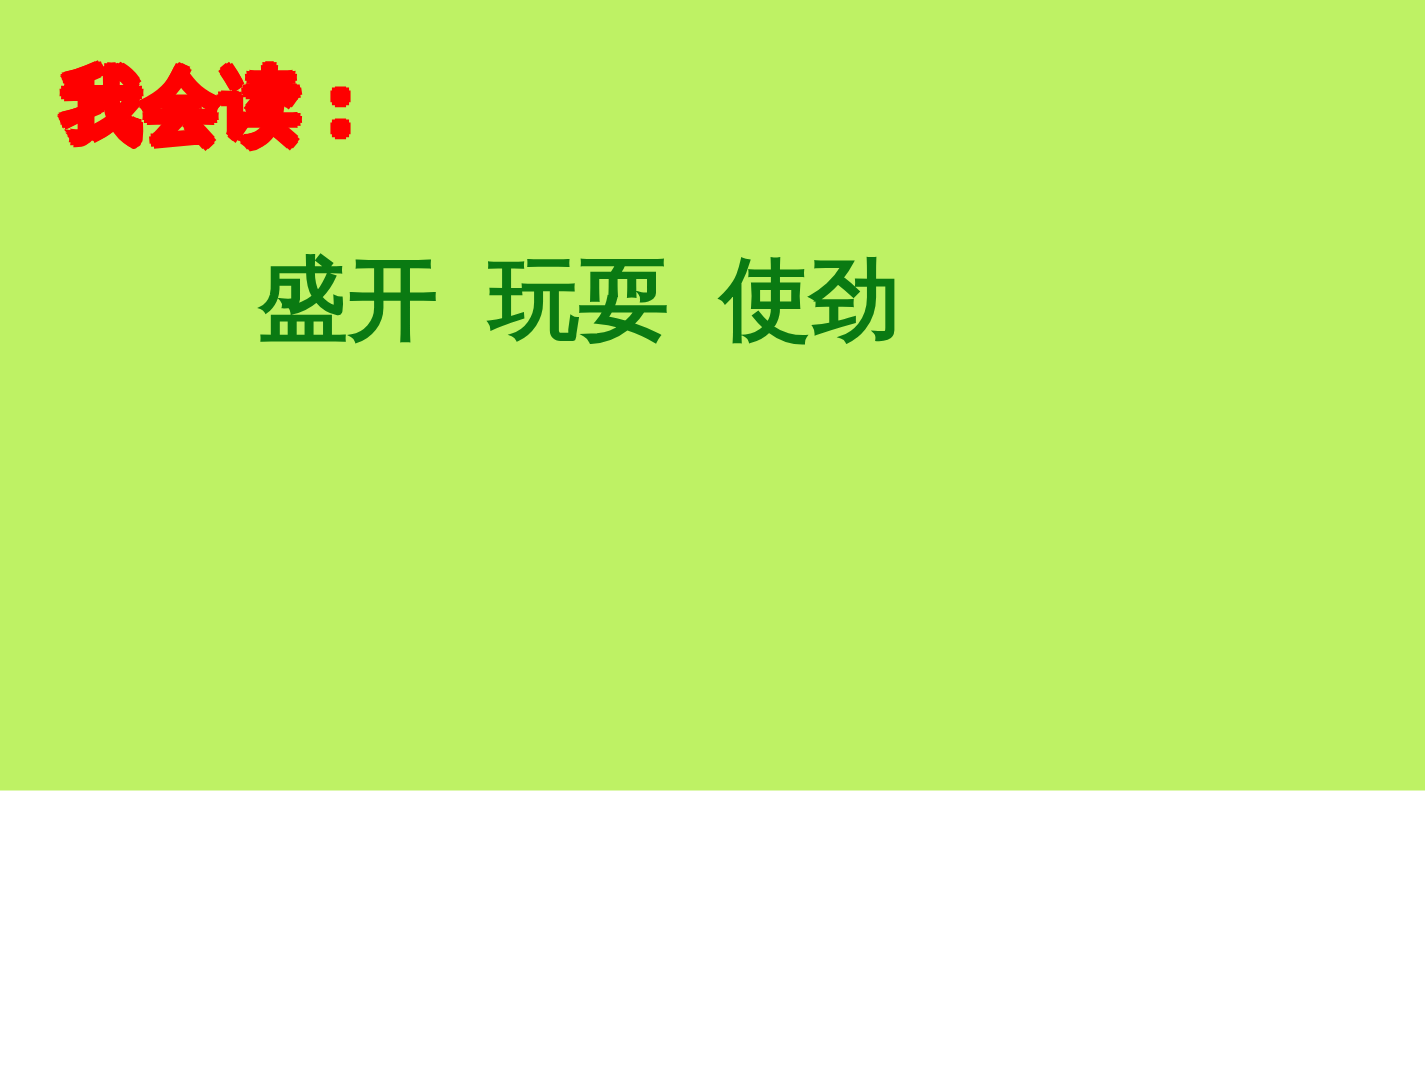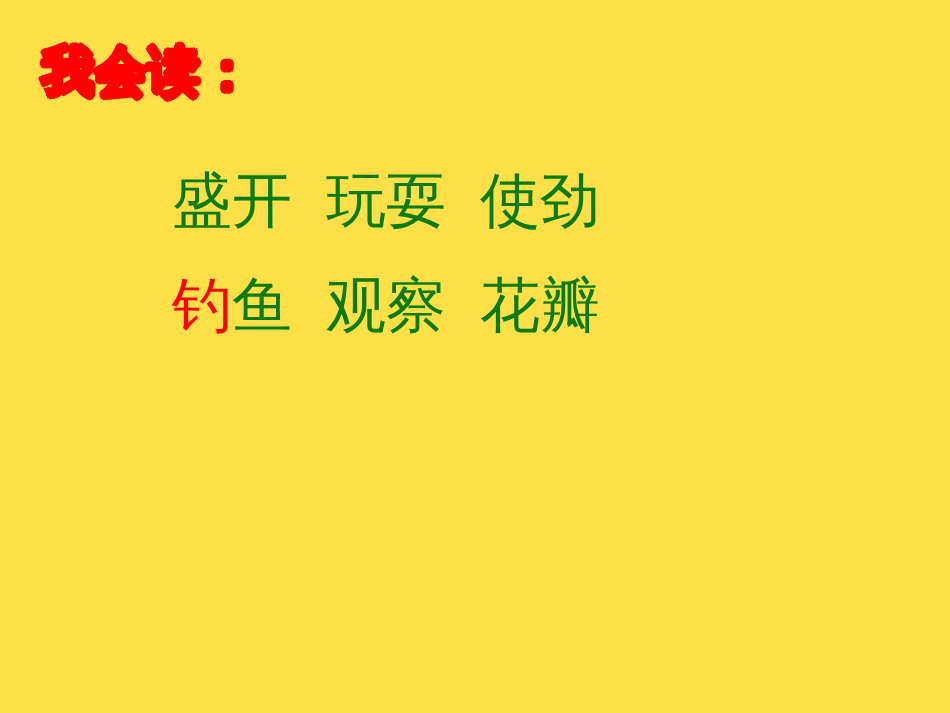--- a/index.html
+++ b/index.html
@@ -10,22 +10,22 @@
   body {
     width: 950px;
     height: 713px;
     overflow: hidden;
     font-family: "DejaVu Sans", sans-serif;
   }
 
   #slide {
     position: relative;
     width: 950px;
-    height: 713px;
-    background: #fde047;
+    height: 527px;
+    background: #bef264;
     overflow: hidden;
   }
 
   
   #title {
     position: absolute;
     left: 42px;
     top: 41px;
     font-family: "DejaVu Sans", sans-serif;
     font-size: 52px;
@@ -55,21 +55,21 @@
     top: 148px;
     width: 760px;
   }
 
   .word-row {
     height: 105px;
     line-height: 105px;
     white-space: nowrap;
     font-family: "DejaVu Serif", serif;
     font-size: 60px;
-    font-weight: normal;
+    font-weight: bold;
     color: #0a7a12;
   }
 
   .word-group {
     display: inline-block;
     margin-right: 34px;
     vertical-align: top;
   }
   .word-row .word-group:last-child {
     margin-right: 0;
@@ -86,16 +86,15 @@
 </style>
 </head>
 <body>
 
 <div id="slide">
 
   <div id="title">我会读：</div>
 
   <div id="wordlist">
       <div class="word-row"><span class="word-group"><span class="ch">盛</span><span class="ch">开</span></span><span class="word-group"><span class="ch">玩</span><span class="ch">耍</span></span><span class="word-group"><span class="ch">使</span><span class="ch">劲</span></span></div>
-      <div class="word-row"><span class="word-group"><span class="ch accent">钓</span><span class="ch">鱼</span></span><span class="word-group"><span class="ch">观</span><span class="ch">察</span></span><span class="word-group"><span class="ch">花</span><span class="ch">瓣</span></span></div>
     </div>
 
 </div>
 
 </body></html>

